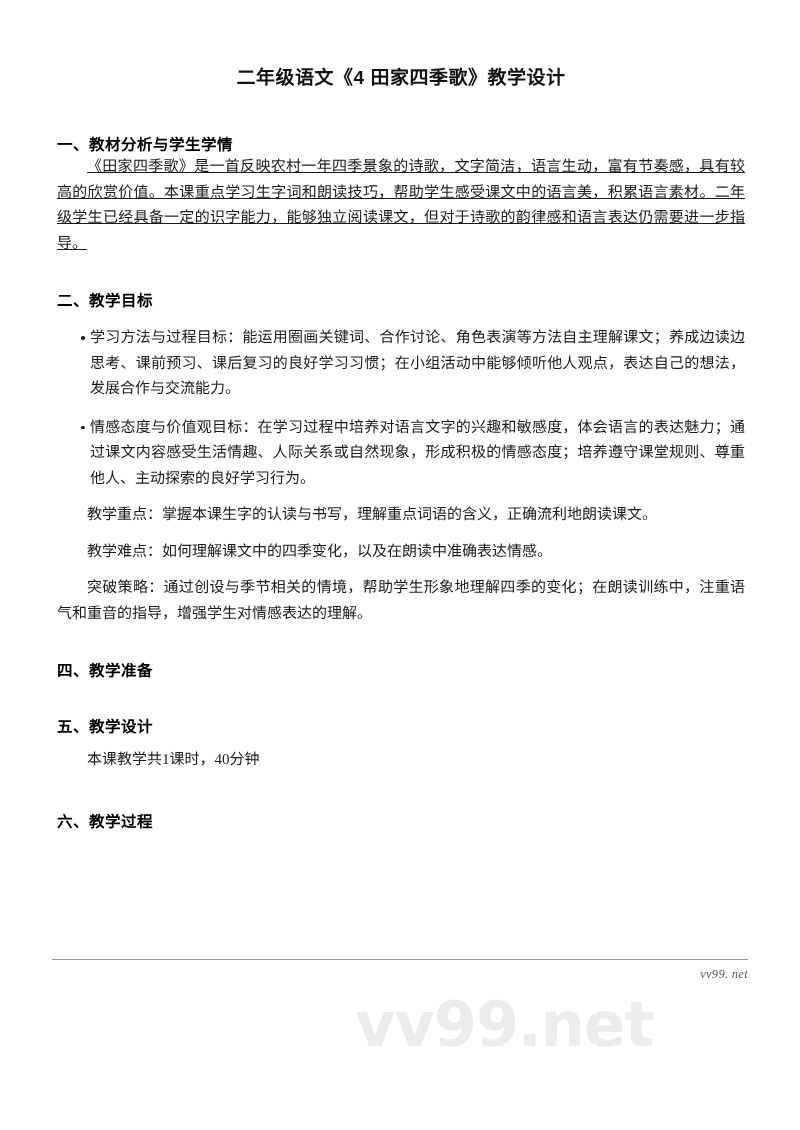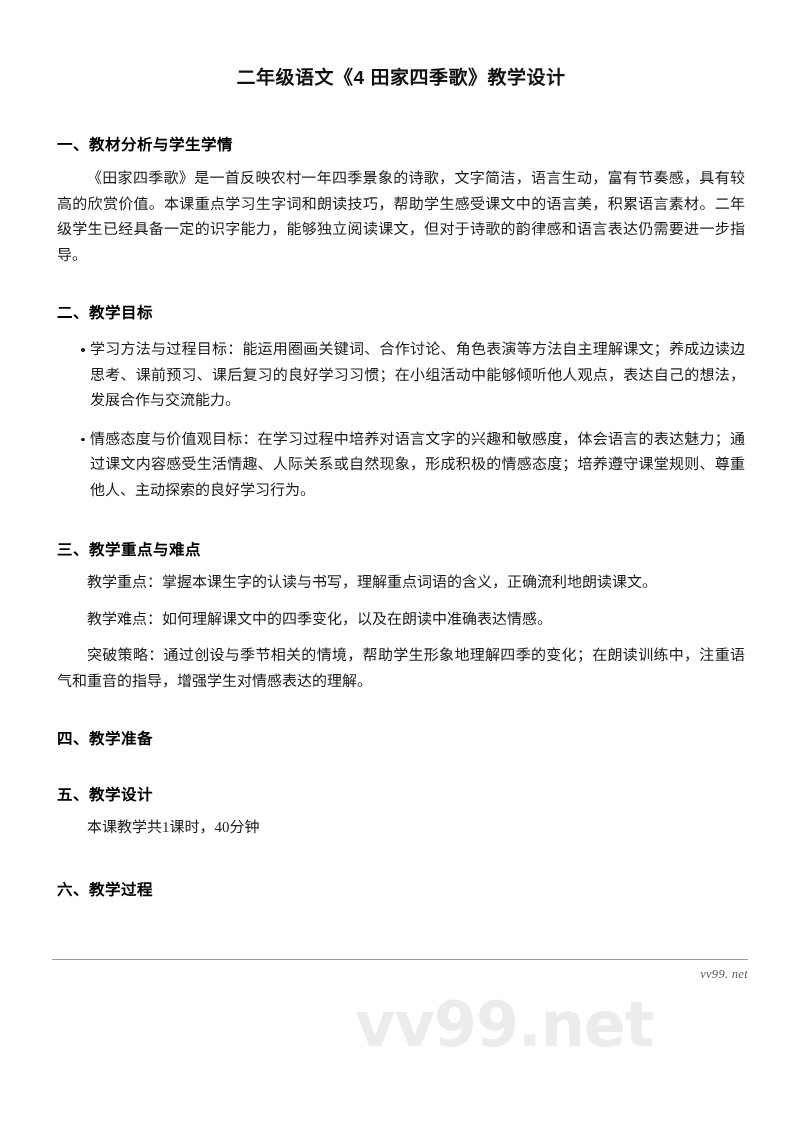--- a/index.html
+++ b/index.html
@@ -81,21 +81,21 @@
     font-size: 15px;
     line-height: 25.5px;
     margin: 0;
     text-align: justify;
     text-justify: inter-ideograph;
     color: #1a1a1a;
   }
 
   p.indent-para {
     text-indent: 2em;
-    margin-top: 12px;
+    text-decoration: underline;
   }
 
   p.sub-para {
     margin-top: 11px;
     text-indent: 2em;
   }
 
   ul.bullets {
     list-style: none;
     margin: 0;
@@ -170,21 +170,20 @@
 
     <div class="section sec-2">
       <h2 class="section-heading">二、教学目标</h2>
       <ul class="bullets">
         <li>学习方法与过程目标：能运用圈画关键词、合作讨论、角色表演等方法自主理解课文；养成边读边思考、课前预习、课后复习的良好学习习惯；在小组活动中能够倾听他人观点，表达自己的想法，发展合作与交流能力。</li>
         <li>情感态度与价值观目标：在学习过程中培养对语言文字的兴趣和敏感度，体会语言的表达魅力；通过课文内容感受生活情趣、人际关系或自然现象，形成积极的情感态度；培养遵守课堂规则、尊重他人、主动探索的良好学习行为。</li>
       </ul>
     </div>
 
     <div class="section sec-3">
-      <h2 class="section-heading">三、教学重点与难点</h2>
       <p class="body-para sub-para">教学重点：掌握本课生字的认读与书写，理解重点词语的含义，正确流利地朗读课文。</p>
       <p class="body-para sub-para">教学难点：如何理解课文中的四季变化，以及在朗读中准确表达情感。</p>
       <p class="body-para sub-para">突破策略：通过创设与季节相关的情境，帮助学生形象地理解四季的变化；在朗读训练中，注重语气和重音的指导，增强学生对情感表达的理解。</p>
     </div>
 
     <div class="section sec-4">
       <h2 class="section-heading">四、教学准备</h2>
     </div>
 
     <div class="section sec-5">

